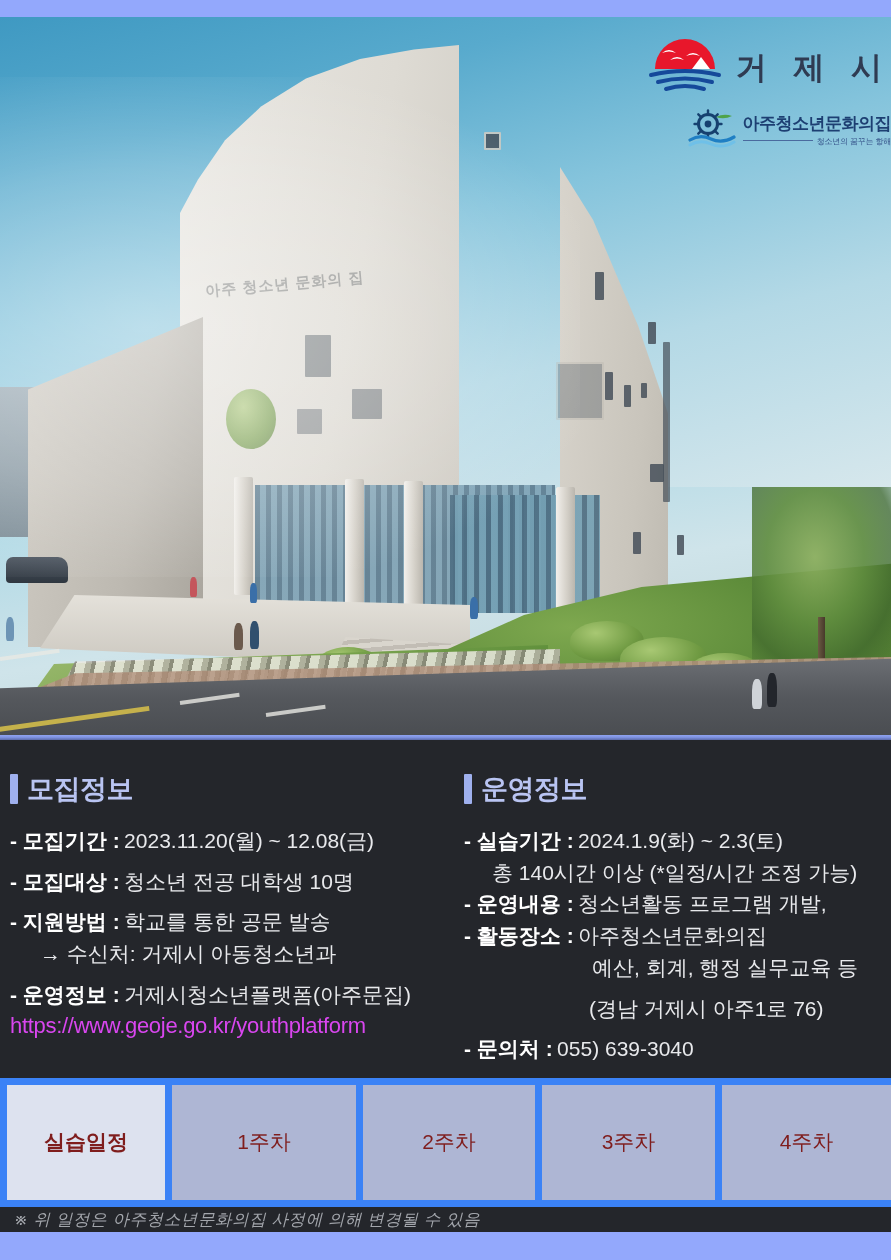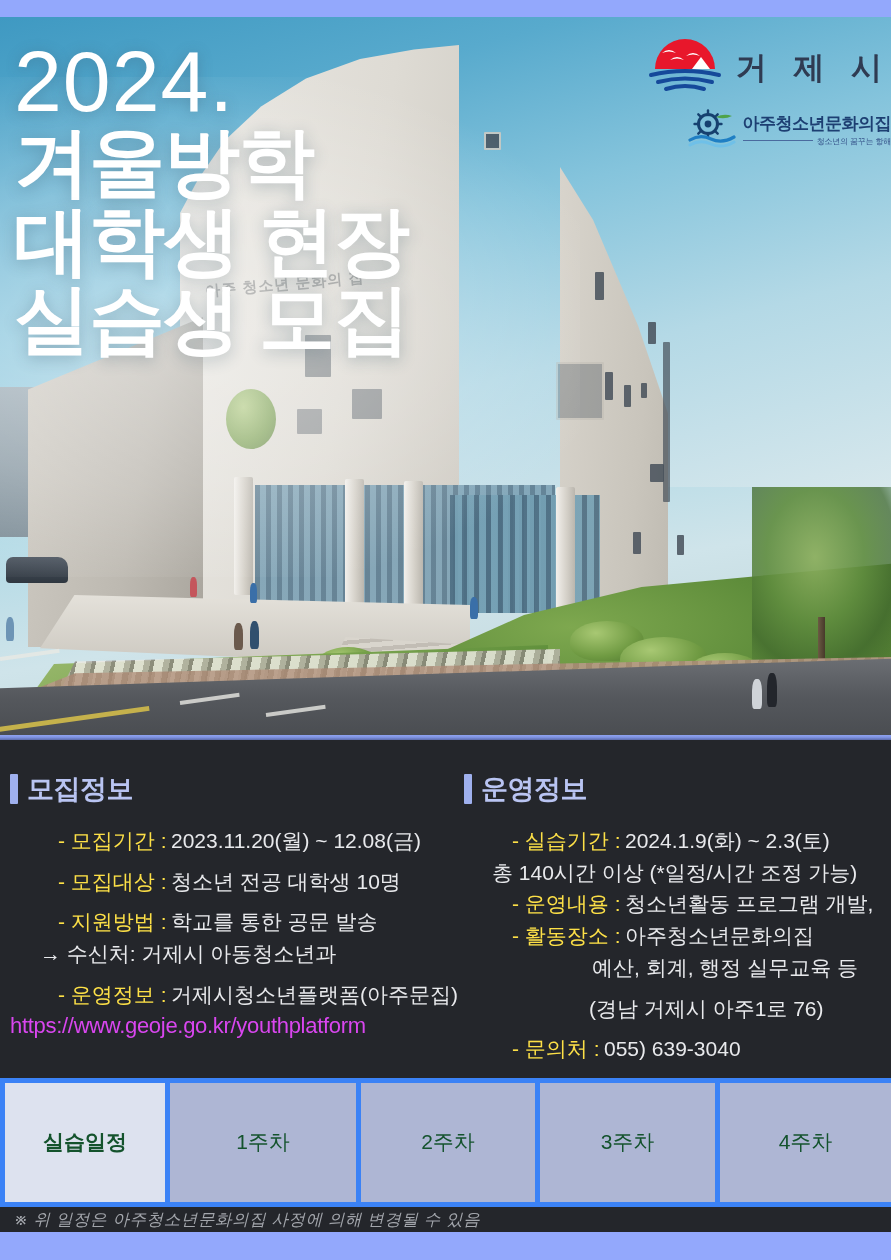--- a/index.html
+++ b/index.html
@@ -256,21 +256,21 @@
   .sec-head {
     display: flex; align-items: center; gap: 9px;
     margin-bottom: 20px;
   }
   .sec-bar { width: 8px; height: 30px; background: #9fb0ee; border-radius: 1px; flex: 0 0 auto; }
   .sec-title { font-size: 27px; font-weight: 800; color: #b9c4f2; letter-spacing: -.5px; }
 
   .ilist { list-style: none; }
   .irow { margin-bottom: 13px; line-height: 1.32; }
   .irow-tight { margin-bottom: 4px; }
-  .ilab { color: #fde047; font-size: 21px; font-weight: 400; margin-left: 48px; }
+  .ilab { color: #ffffff; font-size: 21px; font-weight: 700; }
   .ival { color: #e8e9ec; font-size: 21px; font-weight: 400; }
   .isub { color: #e8e9ec; font-size: 21px; font-weight: 400; display: block; }
   .indent-1 { padding-left: 28px; }
   .indent-2 { padding-left: 30px; }
   .indent-3 { padding-left: 125px; }
   .indent-4 { padding-left: 128px; }
   .url-line { color: #d946ef; font-size: 22px; letter-spacing: -.3px; margin-top: 2px; }
 
   
   .table-wrap {
@@ -279,22 +279,22 @@
     border-collapse: collapse;
   }
   table.sched {
     width: 891px; height: 129px;
     border-collapse: collapse;
     table-layout: fixed;
   }
   table.sched td {
     text-align: center;
     vertical-align: middle;
-    color: #14532d;
-    border: 5px solid #3b82f6;
+    color: #7f1d1d;
+    border: 7px solid #3b82f6;
     line-height: 1.26;
   }
   .cell-head {
     background: #dde2ef;
     font-weight: 800;
     font-size: 21px;
     width: 165px;
   }
   .cell-week {
     background: #aeb6d4;
@@ -387,26 +387,20 @@
     <span class="person" style="left:250px;top:604px;width:9px;height:28px;background:#31506e;"></span>
     <span class="person" style="left:752px;top:662px;width:10px;height:30px;background:#cfd3d8;"></span>
     <span class="person" style="left:767px;top:656px;width:10px;height:34px;background:#23262c;"></span>
     <span class="person" style="left:190px;top:560px;width:7px;height:20px;background:#c4565c;"></span>
     <span class="person" style="left:250px;top:566px;width:7px;height:20px;background:#3a6fa8;"></span>
     <span class="person" style="left:470px;top:580px;width:8px;height:22px;background:#3a6fa8;"></span>
     <span class="person" style="left:6px;top:600px;width:8px;height:24px;background:#6d94b5;"></span>
 
     <div class="haze"></div>
 
-    <div class="headline">
-      <div class="year">2024.</div>
-      <div class="hl-line">겨울방학</div>
-      <div class="hl-line">대학생 현장</div>
-      <div class="hl-line">실습생 모집</div>
-    </div>
 
     <div class="logos">
 
       <div class="logo-city">
         <svg width="78" height="62" viewBox="0 0 78 62">
           <path d="M9 32 A30 30 0 0 1 69 32 Z" fill="#e8172b"></path>
           <path d="M46 32 L55 20 L64 32 Z" fill="#ffffff"></path>
           <path d="M16 16 q7 -6 14 0 q-7 -3 -14 0 z" fill="#ffffff"></path>
           <path d="M24 23 q7 -6 14 0 q-7 -3 -14 0 z" fill="#ffffff"></path>
           <path d="M40 19 q7 -6 14 0 q-7 -3 -14 0 z" fill="#ffffff"></path>

